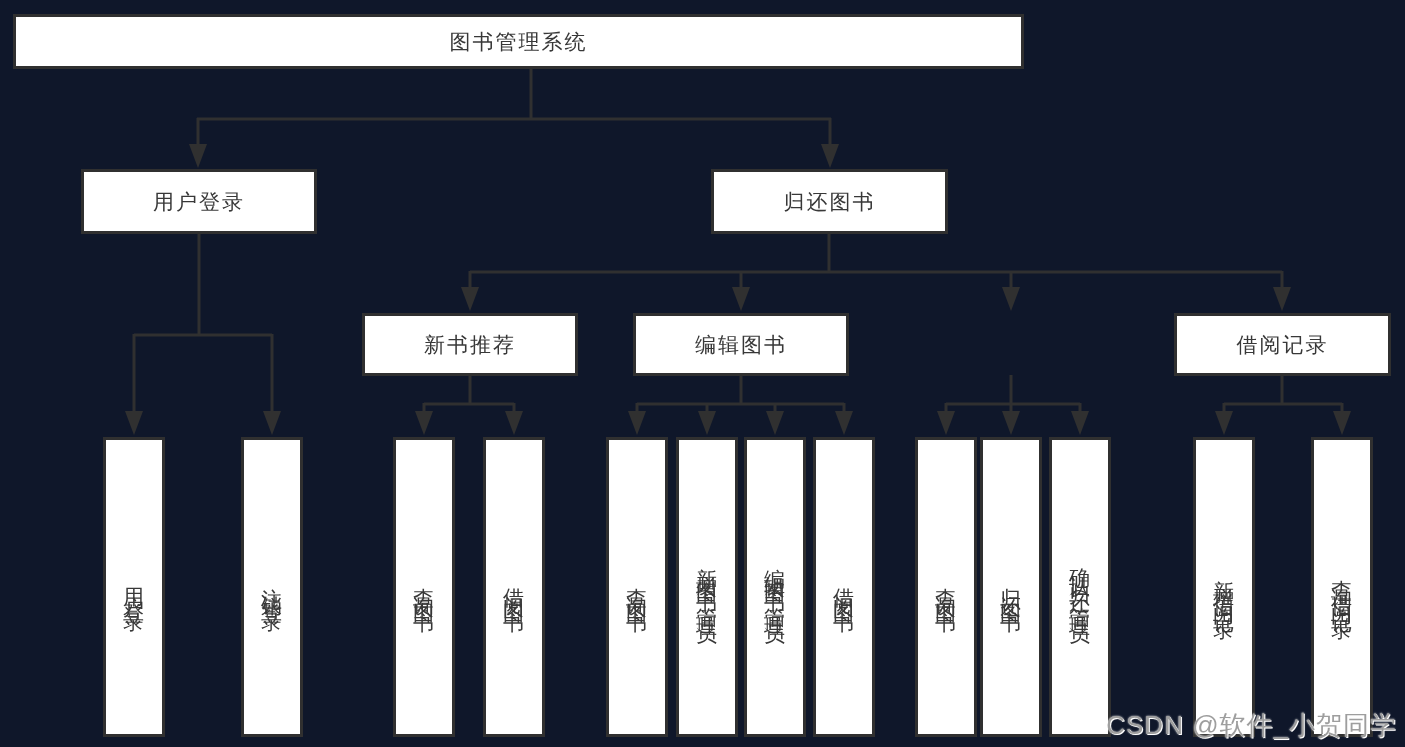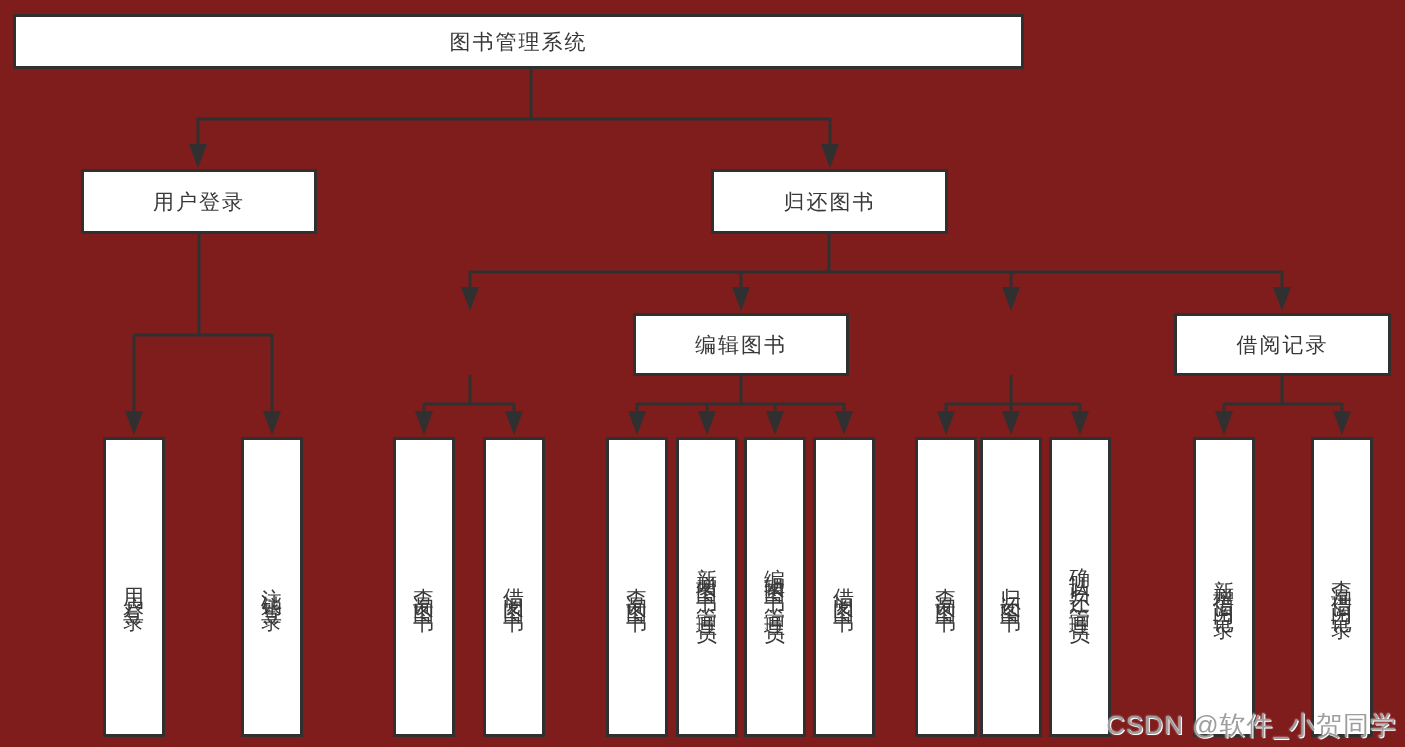--- a/index.html
+++ b/index.html
@@ -6,21 +6,21 @@
     margin: 0;
     padding: 0;
     background: #ffffff;
     font-family: "Liberation Sans", "DejaVu Sans", sans-serif;
   }
   * { box-sizing: border-box; }
   .stage {
     position: relative;
     width: 1405px;
     height: 747px;
-    background: #7f1d1d;
+    background: #0f172a;
     overflow: hidden;
   }
   .connectors {
     position: absolute;
     left: 0; top: 0;
     width: 1405px; height: 747px;
   }
   .hnode {
     position: absolute;
     border: 3px solid #303030;
@@ -110,20 +110,21 @@
       <polygon points="1215,411 1233,411 1224,435"></polygon>
       <polygon points="1333,411 1351,411 1342,435"></polygon>
     </g>
   </svg>
 
   <div class="hnode" style="left:13px; top:14px; width:1011px; height:55px;">图书管理系统</div>
 
   <div class="hnode" style="left:81px; top:169px; width:236px; height:65px;">用户登录</div>
   <div class="hnode" style="left:711px; top:169px; width:237px; height:65px;">归还图书</div>
 
+  <div class="hnode" style="left:362px; top:313px; width:216px; height:63px;">新书推荐</div>
   <div class="hnode" style="left:633px; top:313px; width:216px; height:63px;">编辑图书</div>
   <div class="hnode" style="left:1174px; top:313px; width:217px; height:63px;">借阅记录</div>
 
   <div class="leaf" style="left:103px;">
     <span class="vtext">用户登录</span>
   </div>
   <div class="leaf" style="left:241px;">
     <span class="vtext">注销登录</span>
   </div>
   <div class="leaf" style="left:393px;">

